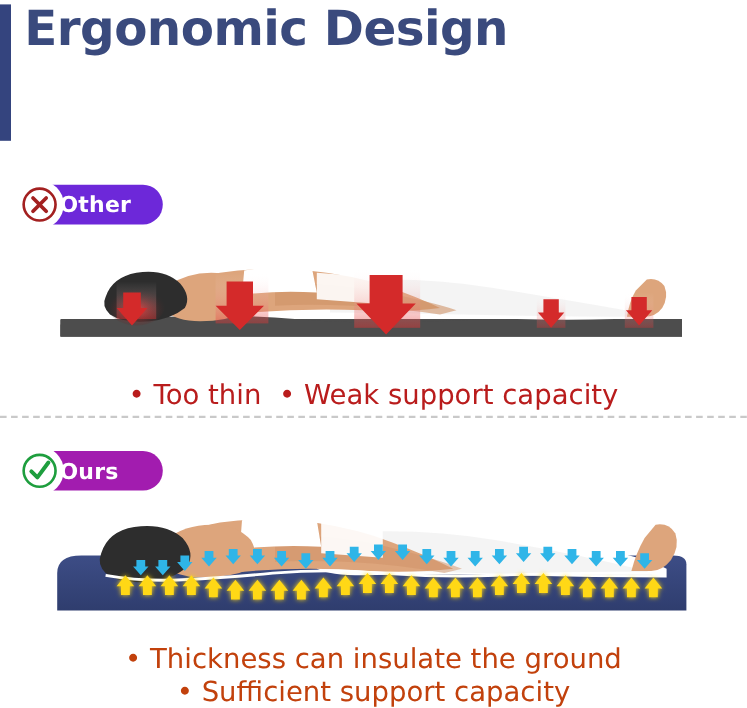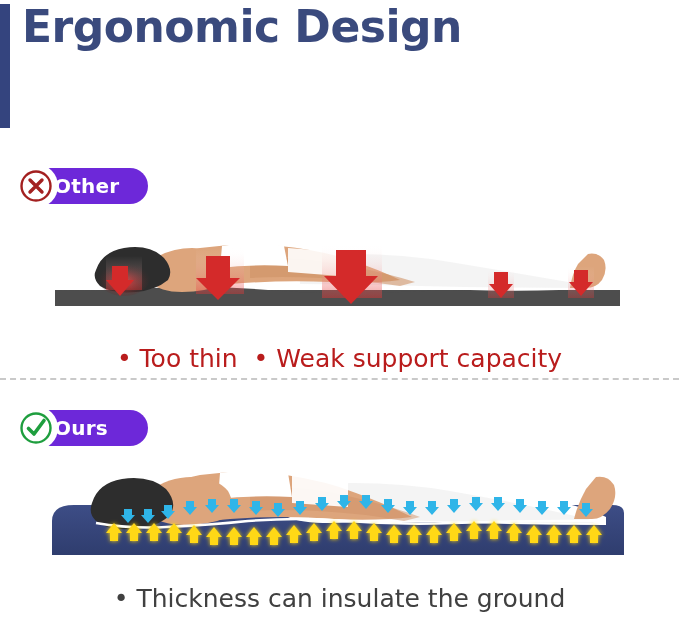--- a/index.html
+++ b/index.html
@@ -57,21 +57,21 @@
   }
   .badge-icon-wrap {
     position:absolute; left:-4px; top:-4px;
     width:44px; height:44px;
     border-radius:50%;
     background:#ffffff;
     display:flex; align-items:center; justify-content:center;
     box-shadow:0 0 0 0 rgba(0,0,0,0);
   }
   #badge-other { left:18px; top:168px; background:#6d28d9; min-width:130px; }
-  #badge-ours  { left:18px; top:410px; background:#6d28d9; min-width:130px; }
+  #badge-ours  { left:18px; top:410px; background:#a21caf; min-width:130px; }
 
   
   #divider {
     position:absolute; left:0; top:378px;
     width:679px; height:0;
     border-top:2px dashed #c9c9c9;
   }
 
   
   .scene { position:absolute; left:0; }
@@ -86,21 +86,21 @@
     color:#b91c1c;
     margin-top:15px;
   }
   #caption-other .cap-sep { display:inline-block; width:16px; }
   #captions-ours {
     position:absolute; left:0; top:584px;
     width:679px; text-align:center;
   }
   .cap-ours-line {
     font-size:25px; line-height:30px;
-    color:#404040;
+    color:#c2410c;
     text-align:center;
   }
 </style>
 </head>
 <body>
 
 <div id="page">
 
   <div id="header">
     <div id="header-accent-bar"></div>
@@ -295,15 +295,16 @@
         <path d="M530 88 L530 80 L526 80 L534 70 L542 80 L538 80 L538 88 Z"></path>
         <path d="M550 88 L550 80 L546 80 L554 70 L562 80 L558 80 L558 88 Z"></path>
         <path d="M570 88 L570 80 L566 80 L574 70 L582 80 L578 80 L578 88 Z"></path>
         <path d="M590 88 L590 80 L586 80 L594 70 L602 80 L598 80 L598 88 Z"></path>
       </g>
     </svg>
   </div>
 
   <div id="captions-ours">
     <div class="cap-ours-line">• Thickness can insulate the ground</div>
+    <div class="cap-ours-line">• Sufficient support capacity</div>
   </div>
 
 </div>
 
 </body></html>

